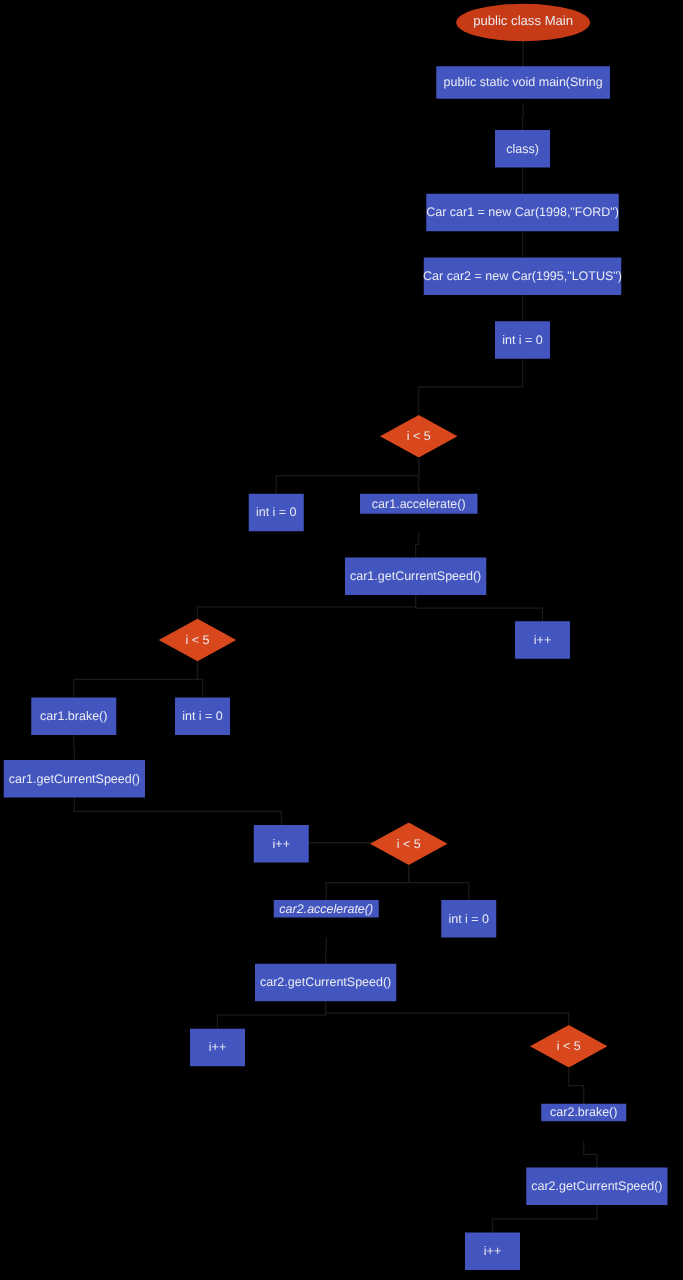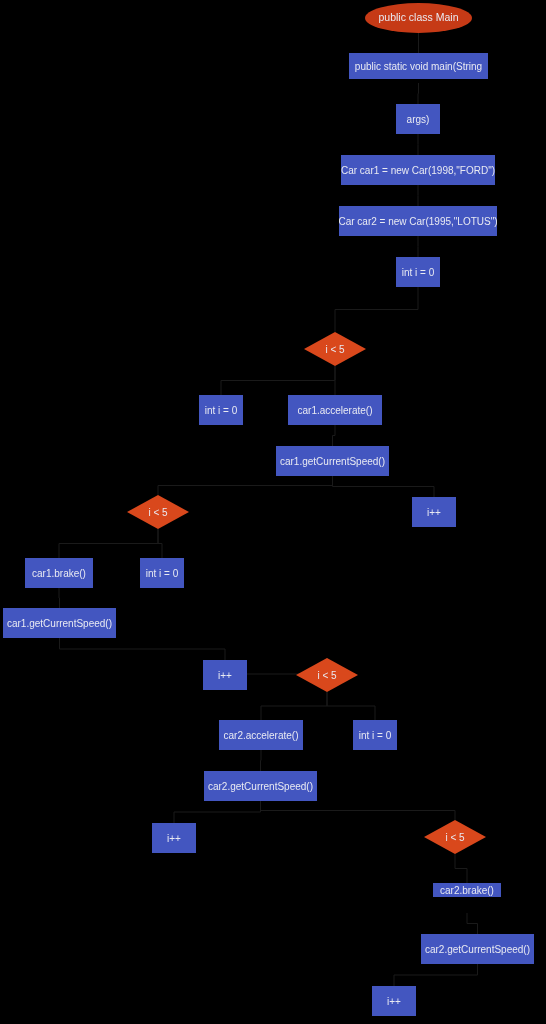--- a/index.html
+++ b/index.html
@@ -94,39 +94,39 @@
       <path d="M 477.5 964 L 477.5 975 L 394 975 L 394 986" fill="none" stroke="#1a1a1a" stroke-width="1"></path>
     </svg>
   <div id="node-layer">
       <div class="node terminator" style="left: 365px; top: 3px; width: 107px; height: 30px;">
         <span>public class Main</span>
       </div>
       <div class="node process" style="left: 349px; top: 53px; width: 139px; height: 26px;">
         <span>public static void main(String</span>
       </div>
       <div class="node process" style="left: 396px; top: 104px; width: 44px; height: 30px;">
-        <span>args)</span>
+        <span>class)</span>
       </div>
       <div class="node process" style="left: 341px; top: 155px; width: 154px; height: 30px;">
         <span>Car car1 = new Car(1998,"FORD")</span>
       </div>
       <div class="node process" style="left: 339px; top: 206px; width: 158px; height: 30px;">
         <span>Car car2 = new Car(1995,"LOTUS")</span>
       </div>
       <div class="node process" style="left: 396px; top: 257px; width: 44px; height: 30px;">
         <span>int i = 0</span>
       </div>
       <div class="node decision" style="left: 304px; top: 332px; width: 62px; height: 34px;">
         <div class="dia"></div>
         <span class="lbl">i &lt; 5</span>
       </div>
       <div class="node process" style="left: 199px; top: 395px; width: 44px; height: 30px;">
         <span>int i = 0</span>
       </div>
-      <div class="node process" style="left: 288px; top: 395px; width: 94px; height: 30px;">
+      <div class="node process" style="left: 288px; top: 395px; width: 94px; height: 16px;">
         <span>car1.accelerate()</span>
       </div>
       <div class="node process" style="left: 276px; top: 446px; width: 113px; height: 30px;">
         <span>car1.getCurrentSpeed()</span>
       </div>
       <div class="node decision" style="left: 127px; top: 495px; width: 62px; height: 34px;">
         <div class="dia"></div>
         <span class="lbl">i &lt; 5</span>
       </div>
       <div class="node process" style="left: 412px; top: 497px; width: 44px; height: 30px;">
@@ -141,21 +141,21 @@
       <div class="node process" style="left: 3px; top: 608px; width: 113px; height: 30px;">
         <span>car1.getCurrentSpeed()</span>
       </div>
       <div class="node process" style="left: 203px; top: 660px; width: 44px; height: 30px;">
         <span>i++</span>
       </div>
       <div class="node decision" style="left: 296px; top: 658px; width: 62px; height: 34px;">
         <div class="dia"></div>
         <span class="lbl">i &lt; 5</span>
       </div>
-      <div class="node process" style="left: 219px; top: 720px; width: 84px; height: 30px;">
+      <div class="node process" style="left: 219px; top: 720px; width: 84px; height: 14px; font-style: italic;">
         <span>car2.accelerate()</span>
       </div>
       <div class="node process" style="left: 353px; top: 720px; width: 44px; height: 30px;">
         <span>int i = 0</span>
       </div>
       <div class="node process" style="left: 204px; top: 771px; width: 113px; height: 30px;">
         <span>car2.getCurrentSpeed()</span>
       </div>
       <div class="node process" style="left: 152px; top: 823px; width: 44px; height: 30px;">
         <span>i++</span>

